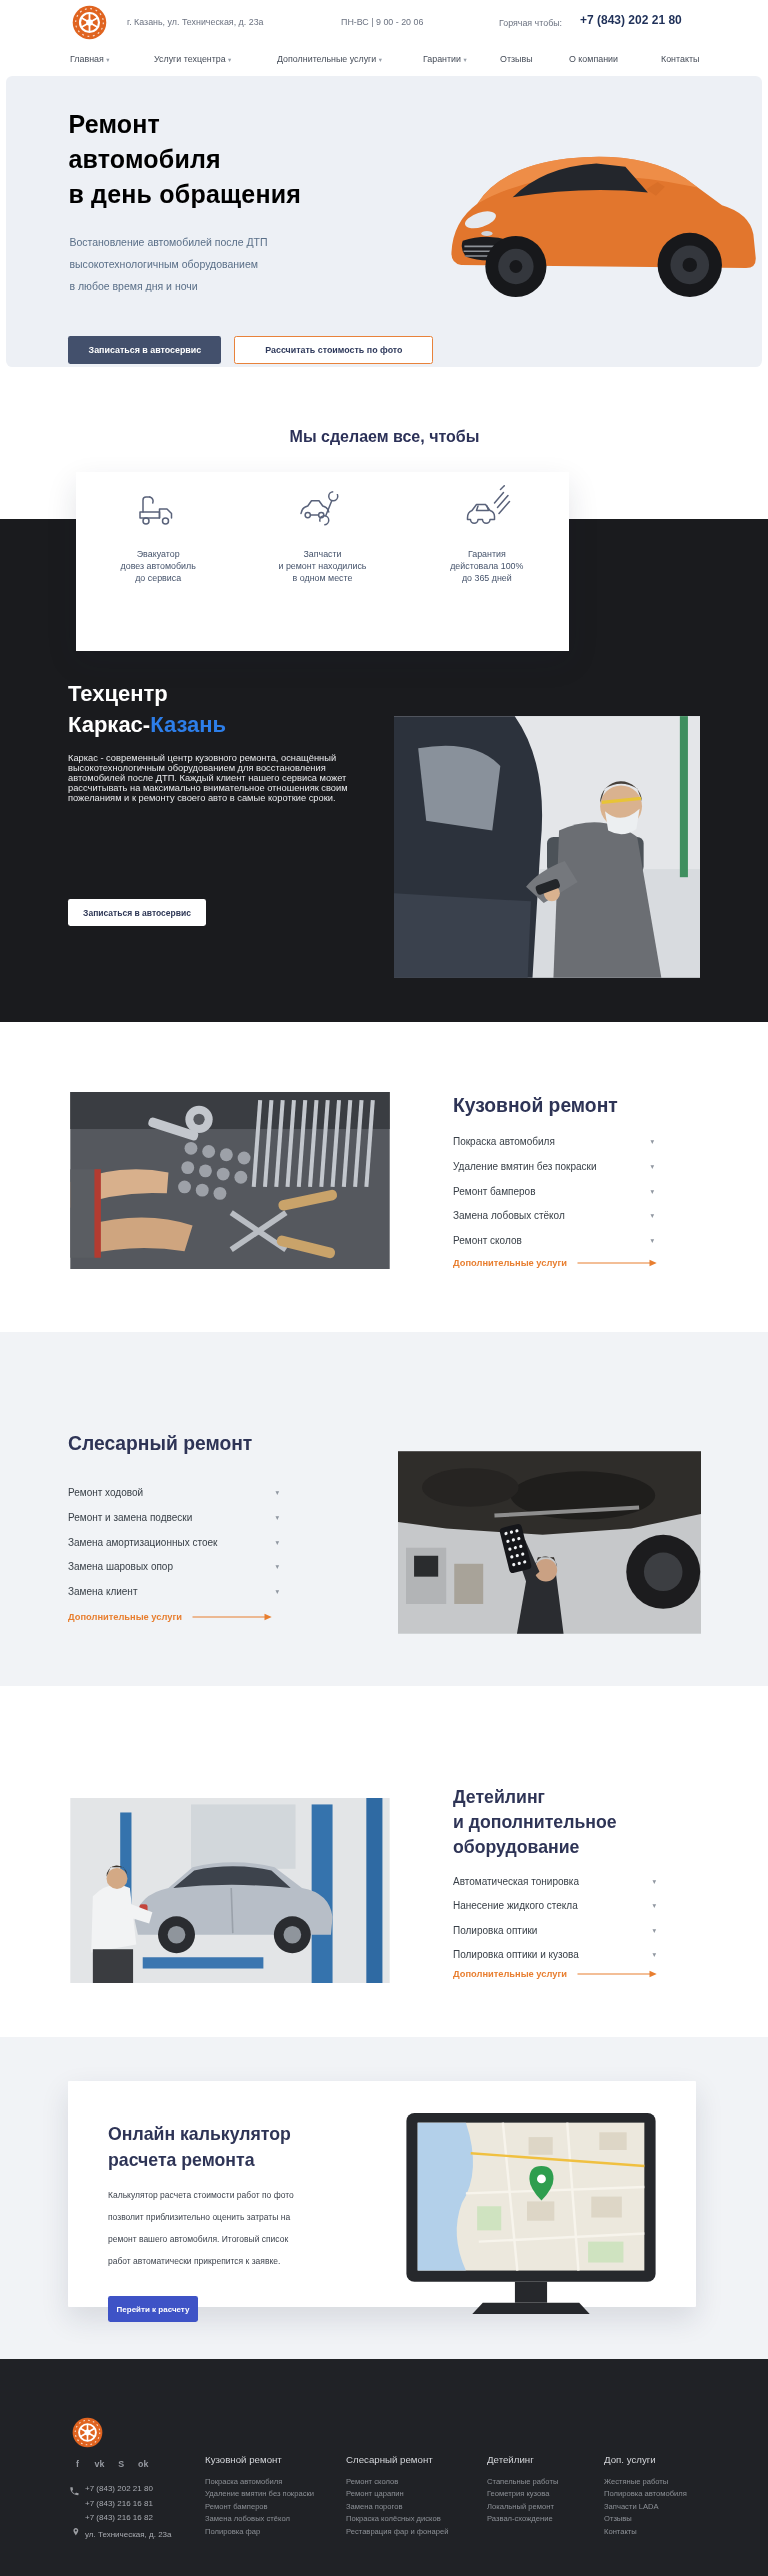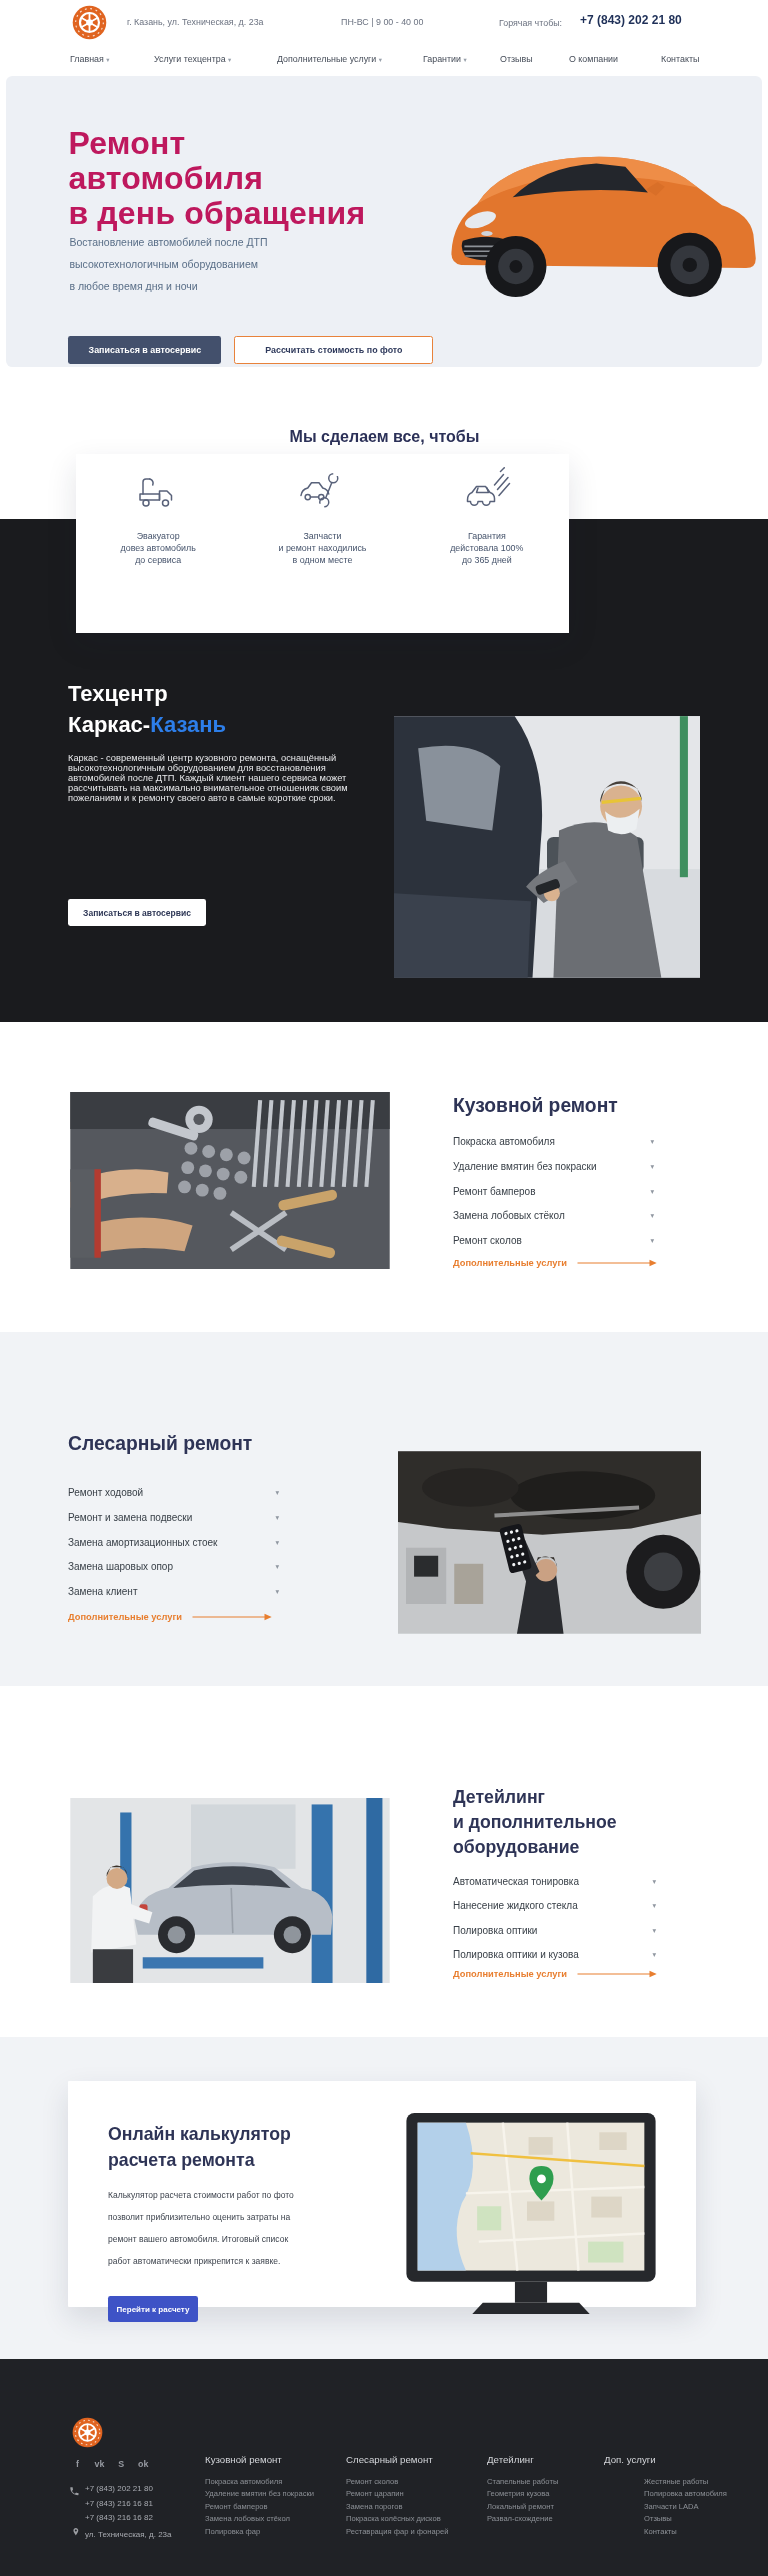--- a/index.html
+++ b/index.html
@@ -6,21 +6,21 @@
   body{font-family:"Liberation Sans",sans-serif;background:#ffffff;}
   .page{position:relative;width:769px;height:2576px;overflow:hidden;background:#fff;}
   .abs{position:absolute;}
   
   .topbar-txt{font-size:8.9px;color:#6b7280;}
   .phone-main{font-size:12px;font-weight:bold;color:#1f3058;}
   .nav-item{font-size:8.9px;color:#454c58;cursor:pointer;white-space:nowrap;}
   .nav-caret{font-size:6.4px;color:#98a0ab;margin-left:2.4px;}
   
   .hero{background:#edf0f5;border-radius:6.4px;}
-  .hero-title{font-size:32px;line-height:35px;font-weight:800;color:#be185d;letter-spacing:0.2px;margin-top:19px;}
+  .hero-title{font-size:25px;line-height:35px;font-weight:800;color:#000000;letter-spacing:0.2px;}
   .hero-sub{font-size:10.5px;line-height:22px;color:#5a6f88;}
   .btn{display:flex;align-items:center;justify-content:center;border-radius:2.4px;font-weight:bold;cursor:pointer;box-sizing:border-box;margin-top:12px;}
   .btn-dark{background:#43506c;color:#fff;font-size:8.9px;}
   .btn-outline{background:#fff;border:0.8px solid #e8823b;color:#2f3a5c;font-size:8.9px;}
   .btn-white{background:#fff;color:#2e3756;font-size:8.5px;}
   .btn-blue{background:#3e53c6;color:#fff;font-size:8px;}
   
   .feat-head{font-size:16px;font-weight:800;color:#2c3158;text-align:center;width:100%;}
   .card{background:#fff;box-shadow:0 11.3px 29px rgba(25,30,60,.12);}
   .feat-row{display:flex;justify-content:space-around;padding-top:13px;}
@@ -63,21 +63,21 @@
       <circle cx="24" cy="24" r="13" fill="none" stroke="#fff" stroke-width="3"></circle>
       <g stroke="#fff" stroke-width="2.5">
         <line x1="24" y1="11" x2="24" y2="37"></line>
         <line x1="12.8" y1="17.5" x2="35.2" y2="30.5"></line>
         <line x1="12.8" y1="30.5" x2="35.2" y2="17.5"></line>
       </g>
       <circle cx="24" cy="24" r="4.5" fill="#fff"></circle>
     </svg>
   </div>
   <div class="abs topbar-txt" style="left:127px;top:17px;">г. Казань, ул. Техническая, д. 23а</div>
-  <div class="abs topbar-txt" style="left:341px;top:17px;">ПН-ВС | 9 00 - 40 00</div>
+  <div class="abs topbar-txt" style="left:341px;top:17px;">ПН-ВС | 9 00 - 20 06</div>
   <div class="abs topbar-txt" style="left:499px;top:17.7px;">Горячая чтобы:</div>
   <div class="abs phone-main" style="left:580px;top:13px;">+7 (843) 202 21 80</div>
 
   <div class="abs nav-item" style="left:70px;top:54px;"><span>Главная</span><span class="nav-caret">▾</span></div>
   <div class="abs nav-item" style="left:154px;top:54px;"><span>Услуги техцентра</span><span class="nav-caret">▾</span></div>
   <div class="abs nav-item" style="left:277px;top:54px;"><span>Дополнительные услуги</span><span class="nav-caret">▾</span></div>
   <div class="abs nav-item" style="left:423px;top:54px;"><span>Гарантии</span><span class="nav-caret">▾</span></div>
   <div class="abs nav-item" style="left:500px;top:54px;"><span>Отзывы</span></div>
   <div class="abs nav-item" style="left:569px;top:54px;"><span>О компании</span></div>
   <div class="abs nav-item" style="left:661px;top:54px;"><span>Контакты</span></div>
@@ -116,21 +116,21 @@
     <div class="abs btn btn-dark" style="left:62px;top:248px;width:153px;height:28px;">
         <span>Записаться в автосервис</span>
       </div>
     <div class="abs btn btn-outline" style="left:228px;top:248px;width:199px;height:28px;">
         <span>Рассчитать стоимость по фото</span>
       </div>
   </div>
 
   <div class="abs feat-head" style="top:428px;">Мы сделаем все, чтобы</div>
   <div class="abs dark-bg" style="left:0;top:519px;width:769px;height:503px;"></div>
-  <div class="abs card" style="left:76px;top:454px;width:493px;height:179px;">
+  <div class="abs card" style="left:76px;top:472px;width:493px;height:179px;">
     <div class="feat-row">
       <div class="feat">
         <svg width="48" height="48" viewBox="0 0 64 64" fill="none" stroke="#59627a" stroke-width="2" stroke-linecap="round" stroke-linejoin="round">
           <rect x="8" y="36" width="26" height="8"></rect>
           <path d="M34 44 V32 H44 L50 38 V44"></path>
           <circle cx="16" cy="48" r="4"></circle>
             <circle cx="42" cy="48" r="4"></circle>
           <path d="M12 36 V20 Q12 16 16 16 H21"></path>
           <path d="M21 16 Q27 18 25 24"></path>
         </svg>
@@ -459,21 +459,21 @@
       <div class="f-col-title">Детейлинг</div>
       <div style="margin-top:10.5px;">
         <div class="f-item">Стапельные работы</div>
         <div class="f-item">Геометрия кузова</div>
         <div class="f-item">Локальный ремонт</div>
         <div class="f-item">Развал-схождение</div>
       </div>
     </div>
     <div class="abs" style="left:604px;top:95px;">
       <div class="f-col-title">Доп. услуги</div>
-      <div style="margin-top:10.5px;margin-left:40px;">
+      <div style="margin-top:10.5px;">
         <div class="f-item">Жестяные работы</div>
         <div class="f-item">Полировка автомобиля</div>
         <div class="f-item">Запчасти LADA</div>
         <div class="f-item">Отзывы</div>
         <div class="f-item">Контакты</div>
       </div>
     </div>
   </div>
 
   <div class="abs card" style="left:68px;top:2081px;width:628px;height:226px;border-radius:1px;z-index:3;">

